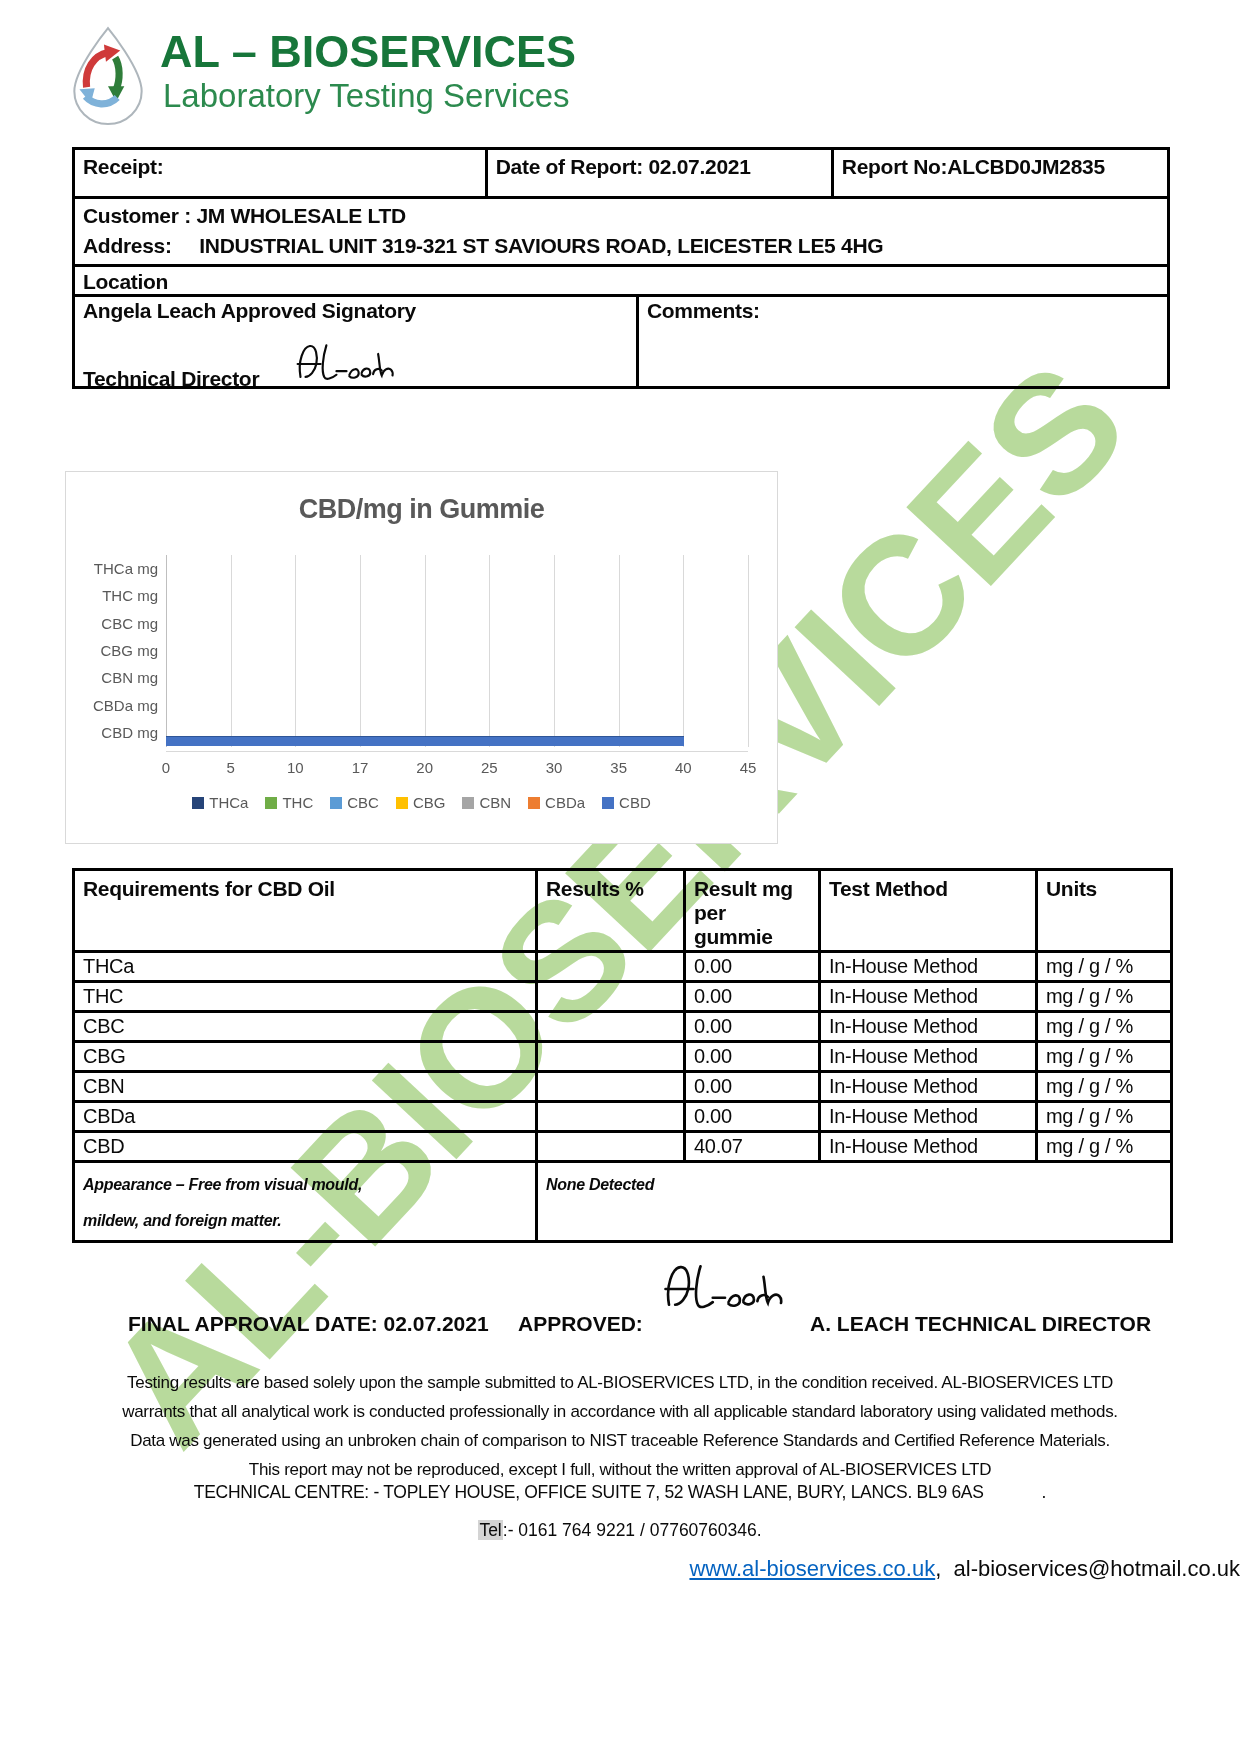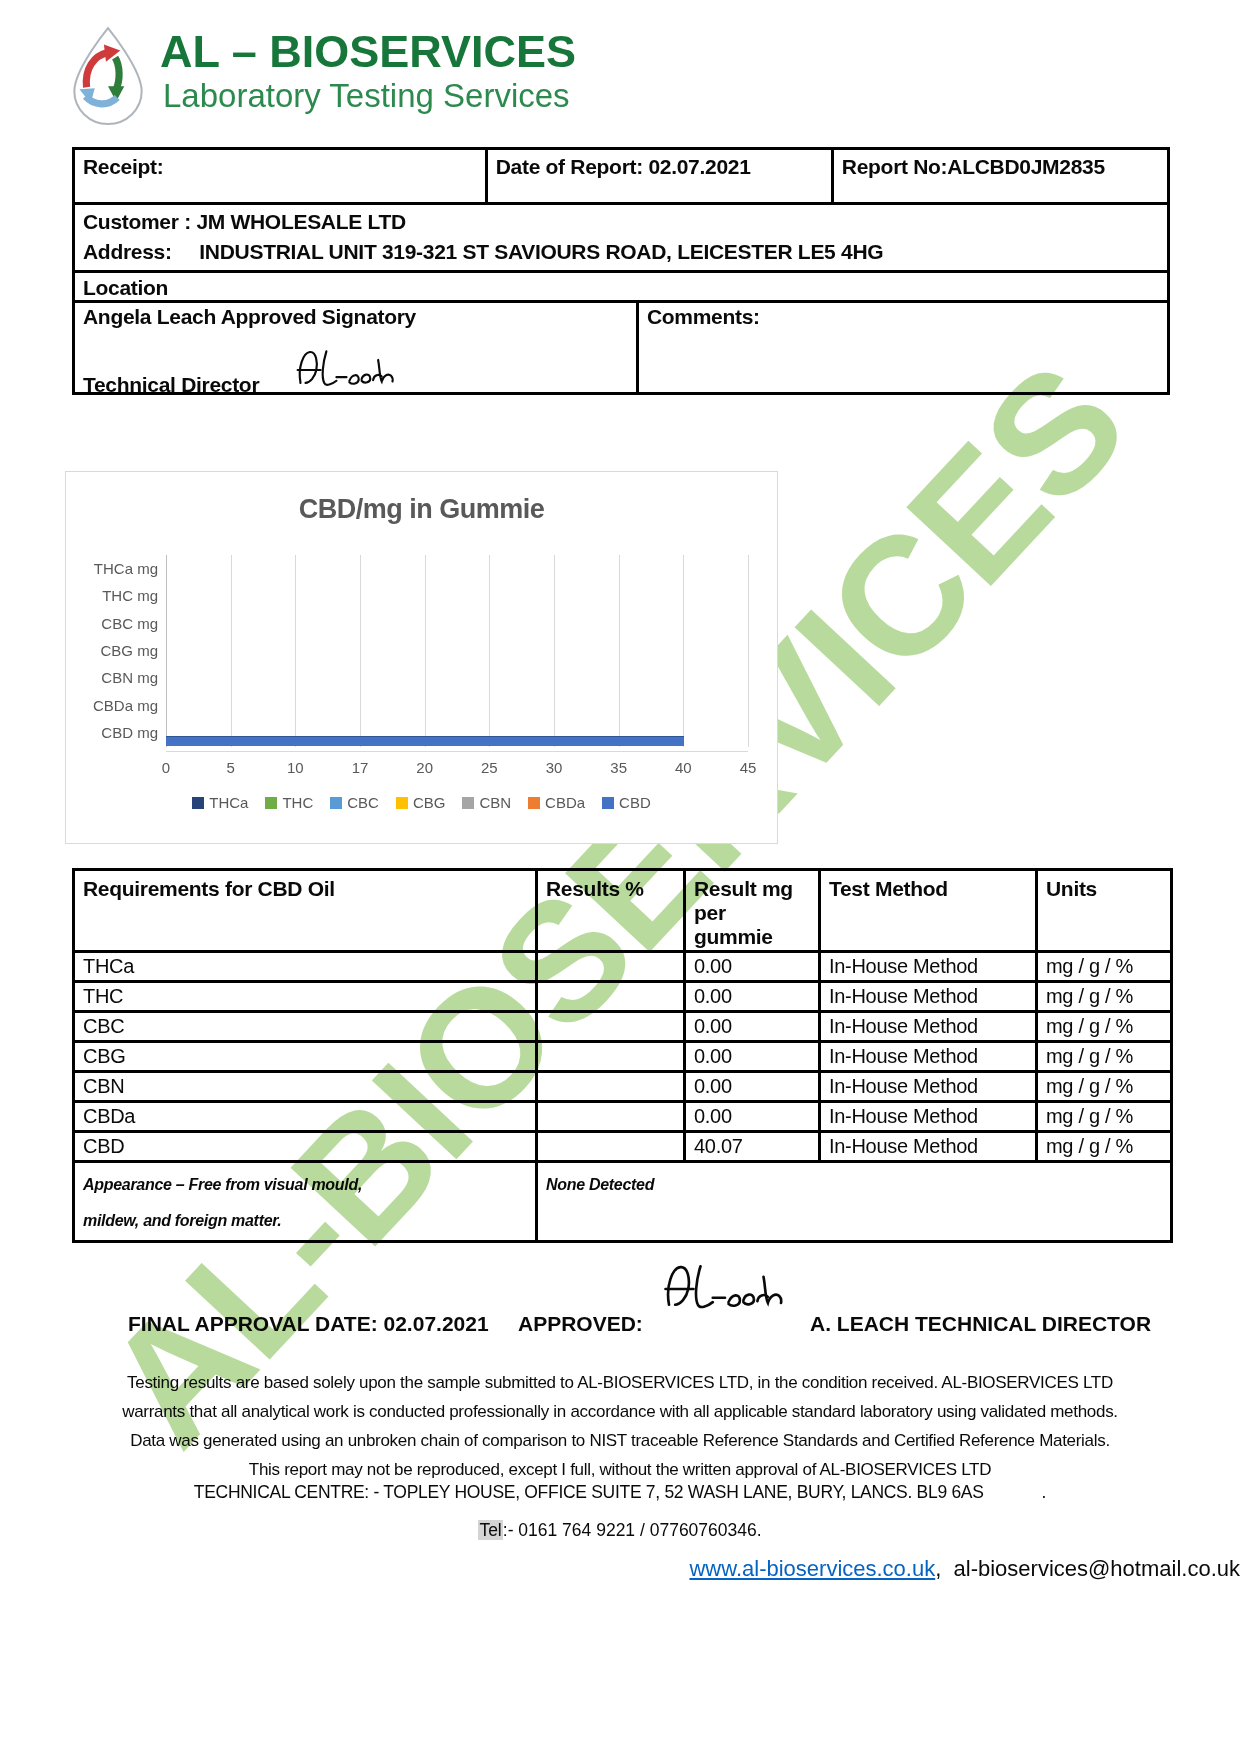--- a/index.html
+++ b/index.html
@@ -19,21 +19,21 @@
   .logo-mark { position:absolute; left:62px; top:24px; z-index:2; }
   .brand-title { position:absolute; left:160px; top:26px; font-size:45px; font-weight:bold; color:#17763a; letter-spacing:0px; z-index:2; }
   .brand-subtitle { position:absolute; left:163px; top:77px; font-size:33px; color:#2c8a4e; z-index:2; }
 
   
   .htable { position:absolute; left:72px; top:147px; width:1098px; border:3px solid #000; z-index:2; background:transparent; }
   .hrow { display:flex; border-top:3px solid #000; }
   .hrow:first-child { border-top:none; }
   .hcell { border-left:3px solid #000; padding:2px 8px; font-weight:bold; font-size:21px; letter-spacing:-0.3px; }
   .hcell:first-child { border-left:none; }
-  .r1 { height:52px; } .r1 .hcell { line-height:30px; }
+  .r1 { height:46px; } .r1 .hcell { line-height:30px; }
   .r2 { height:68px; } .r2 .hcell { }
   .r2 .line { line-height:30px; white-space:pre-wrap; }
   .r3 { height:30px; } .r3 .hcell { line-height:26px; }
   .r4 { height:92px; position:relative; }
   .sig-row { display:flex; align-items:flex-end; margin-top:18px;gap:16px; }
   .sig-row .tdir { line-height:26px; }
 
   
   .chart-box { position:absolute; left:65px; top:427px; width:713px; height:373px; background:#ffffff; border:1px solid #d9d9d9; z-index:2;margin-top:44px; }
   .chart-title { position:absolute; left:0; right:0; top:22px; text-align:center; font-size:27px; font-weight:bold; color:#595959; letter-spacing:-0.5px; }

